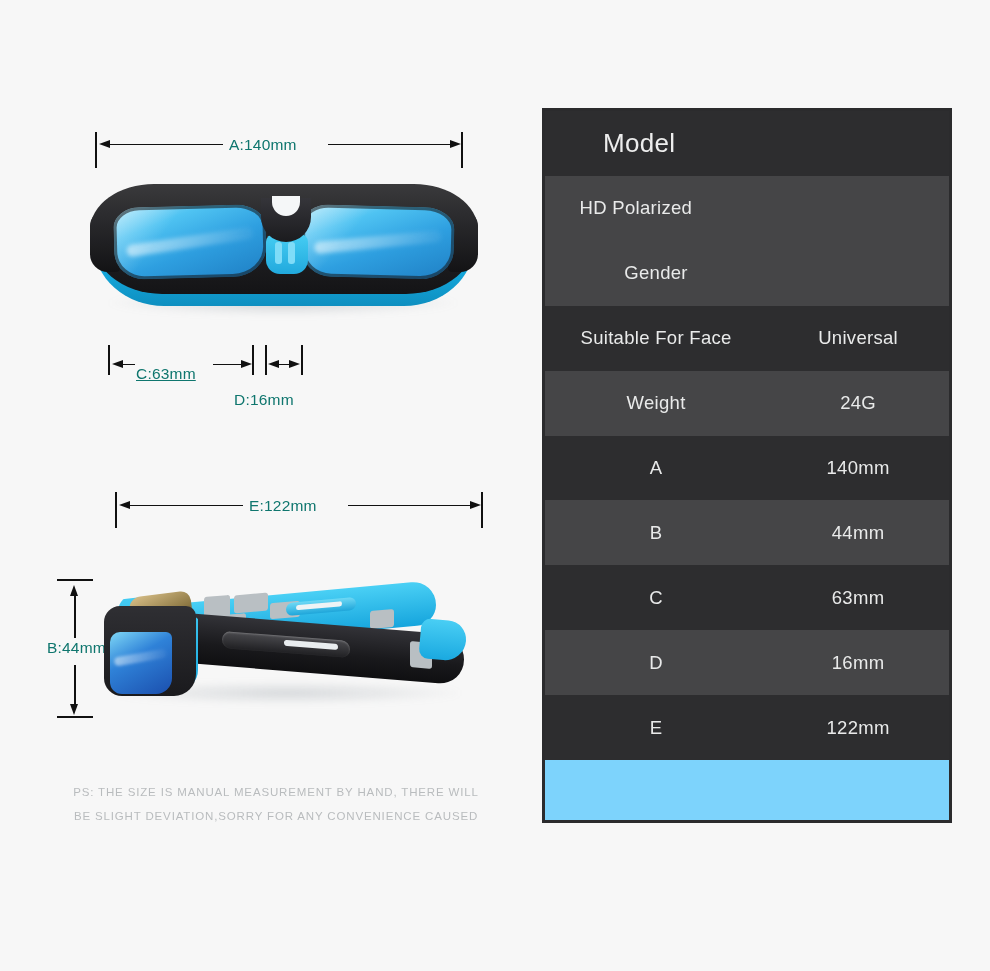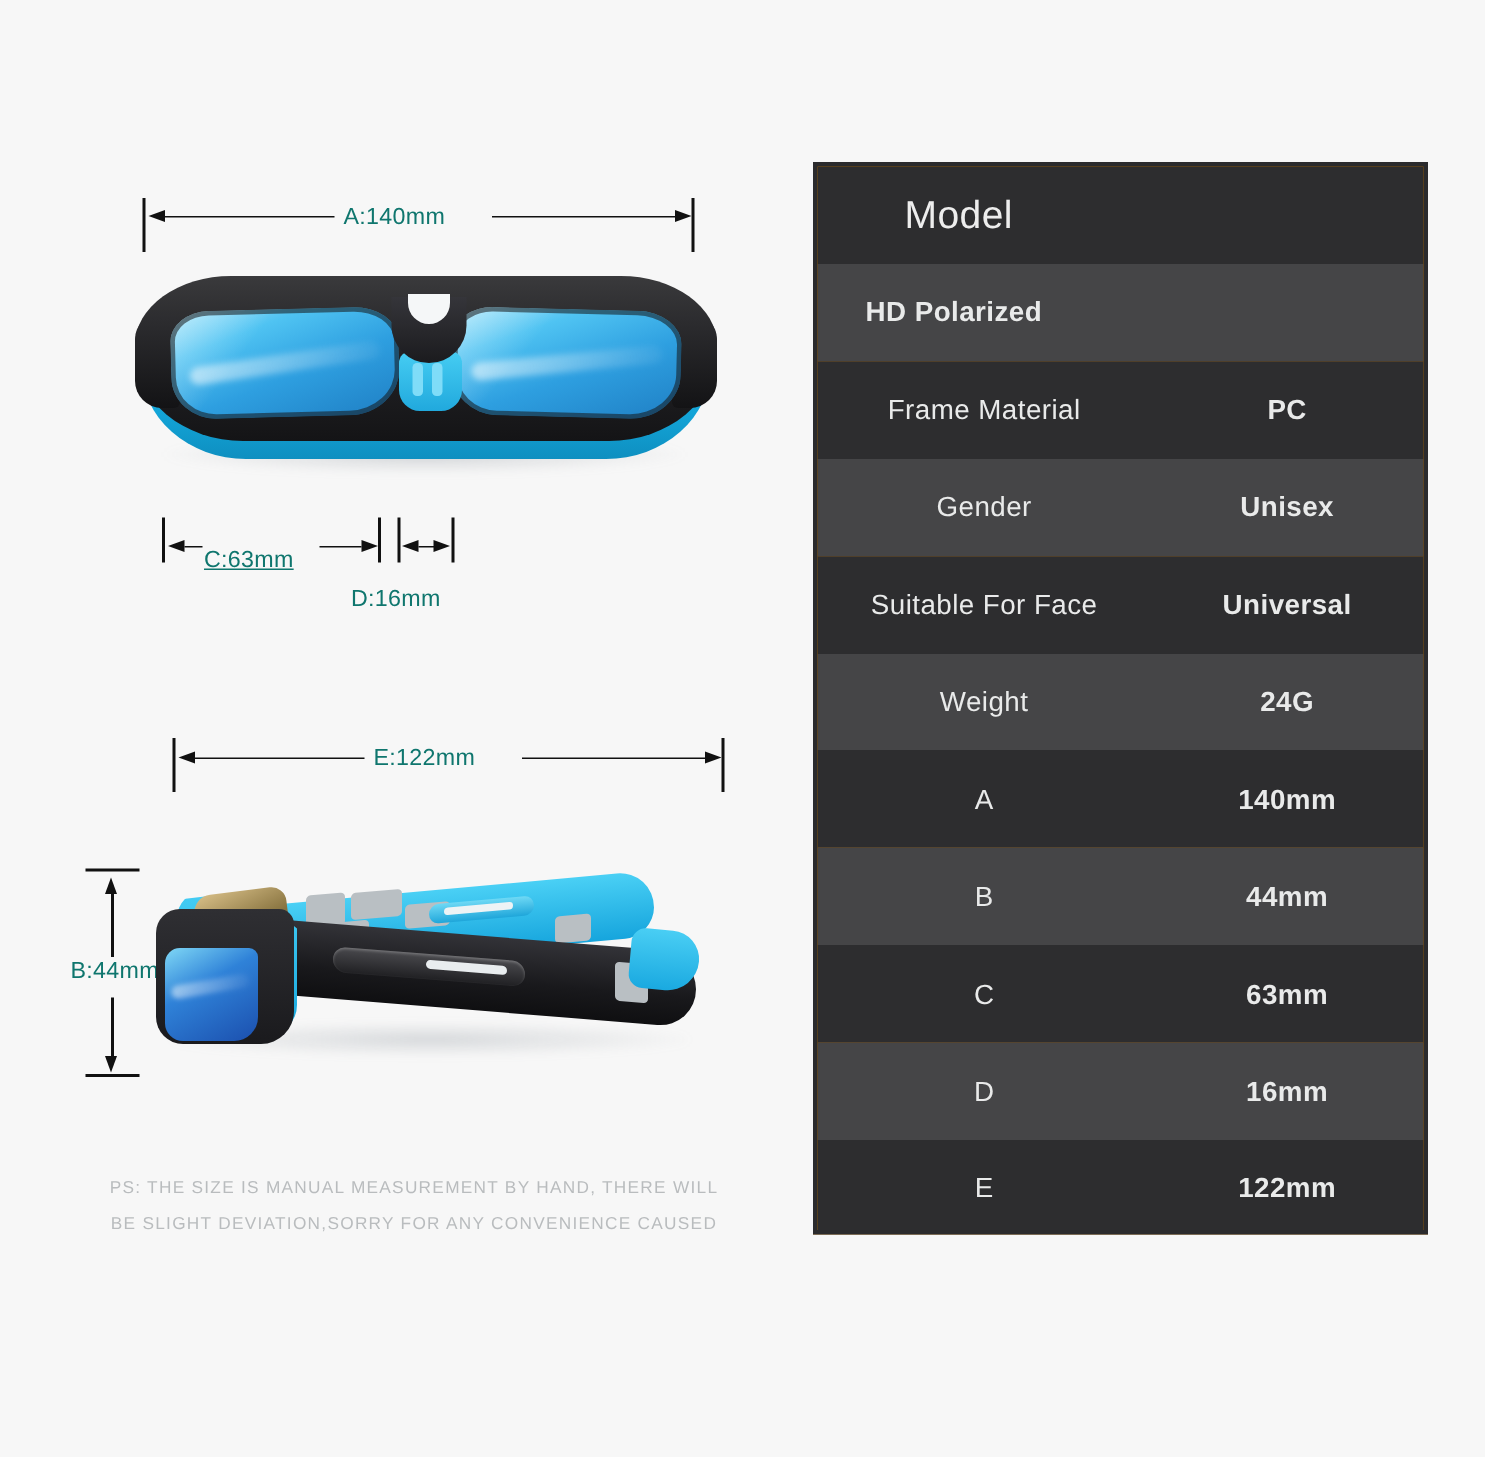--- a/index.html
+++ b/index.html
@@ -169,39 +169,39 @@
     position:absolute;left:66px;top:780px;width:420px;
     color:#b9bcbe;font-size:11.5px;letter-spacing:.85px;line-height:24px;
     text-align:center;
   }
 
   
   #spec-panel{
     position:absolute;left:542px;top:108px;width:410px;height:715px;
     border:3px solid #2b2b2d;
     box-sizing:border-box;
-    background:#a16207;
+    background:#7dd3fc;
     overflow:hidden;
   }
   .spec-row{
     display:flex;align-items:center;
     height:64.9px;
     box-sizing:border-box;
   }
   .spec-row.odd{background:#2d2d2f;}
   .spec-row.even{background:#454547;}
   .spec-row.header{background:#2d2d2f;height:65px;}
   .spec-label{
     width:55%;text-align:center;
     color:#e9eaea;font-size:18.5px;font-weight:300;
     letter-spacing:.3px;
   }
   .spec-value{
     width:45%;text-align:center;
-    color:#e9eaea;font-size:18.5px;font-weight:700;
+    color:#e9eaea;font-size:18.5px;font-weight:400;
     letter-spacing:.3px;
   }
   .spec-row.header .spec-label{
     text-align:left;padding-left:58px;width:55%;
     font-size:26px;color:#ededed;
   }
 </style>
 </head>
 <body>
 
@@ -311,27 +311,22 @@
 <div id="spec-panel">
 
   <div class="spec-row header odd">
     <div class="spec-label">Model</div>
     <div class="spec-value"></div>
   </div>
 
   <div class="spec-row even">
     <div class="spec-value">HD Polarized</div>
   </div>
-  <div class="spec-row odd">
-    <div class="spec-label">Frame Material</div>
-    <div class="spec-value">PC</div>
-  </div>
   <div class="spec-row even">
     <div class="spec-label">Gender</div>
-    <div class="spec-value">Unisex</div>
   </div>
   <div class="spec-row odd">
     <div class="spec-label">Suitable For Face</div>
     <div class="spec-value">Universal</div>
   </div>
   <div class="spec-row even">
     <div class="spec-label">Weight</div>
     <div class="spec-value">24G</div>
   </div>
   <div class="spec-row odd">

